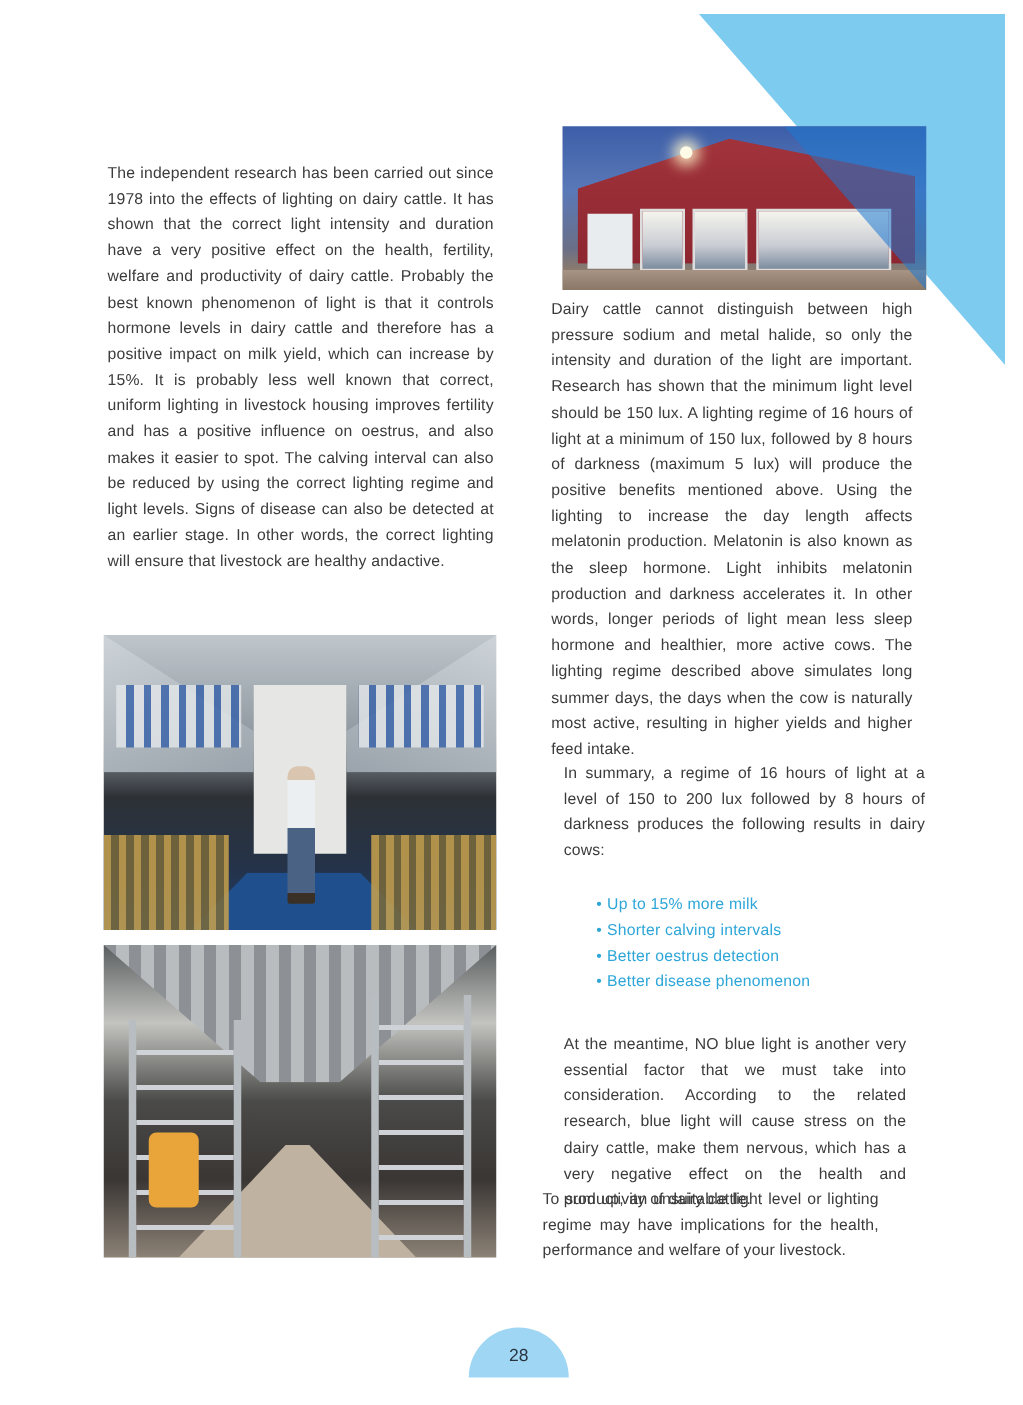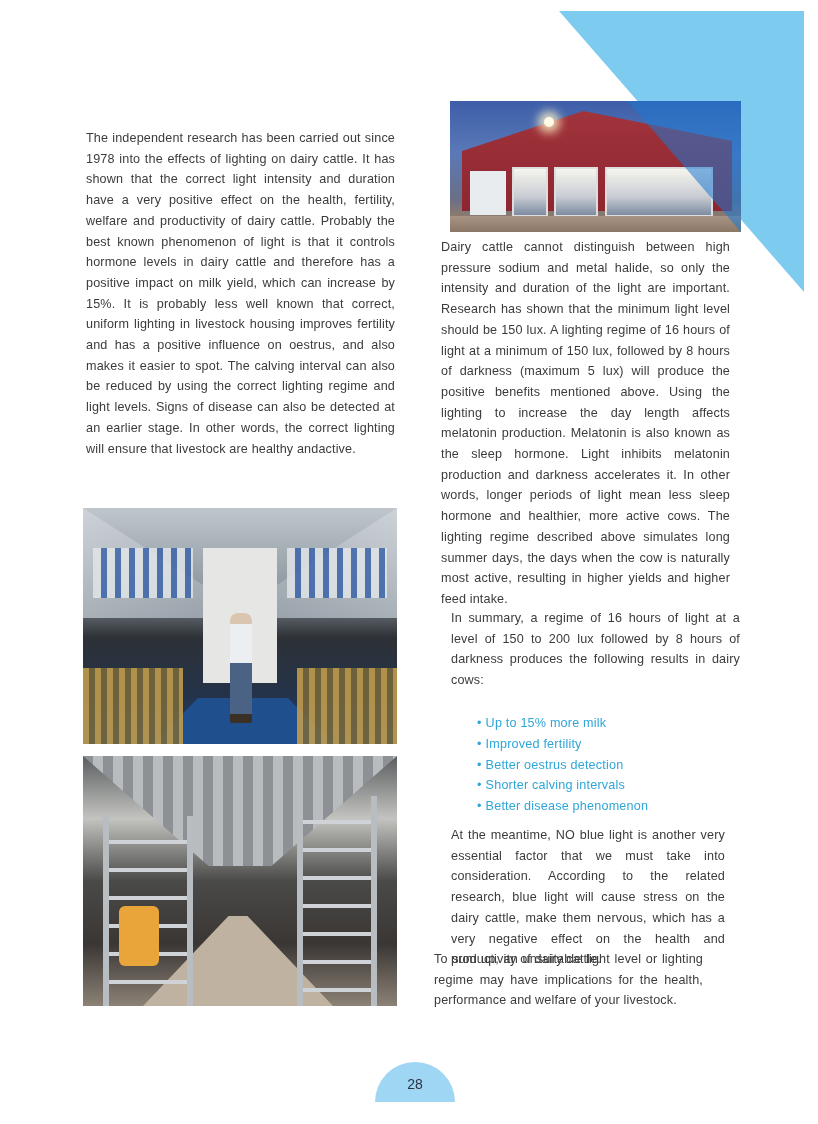--- a/index.html
+++ b/index.html
@@ -111,22 +111,21 @@
   <div class="rails-l"></div>
   <div class="rails-r"></div>
   <div class="barrel"></div>
 </div>
 
 <p class="text-block" id="right-para1">Dairy cattle cannot distinguish between high pressure sodium and metal halide, so only the intensity and duration of the light are important. Research has shown that the minimum light level should be 150 lux. A lighting regime of 16 hours of light at a minimum of 150 lux, followed by 8 hours of darkness (maximum 5 lux) will produce the positive benefits mentioned above. Using the lighting to increase the day length affects melatonin production. Melatonin is also known as the sleep hormone. Light inhibits melatonin production and darkness accelerates it. In other words, longer periods of light mean less sleep hormone and healthier, more active cows. The lighting regime described above simulates long summer days, the days when the cow is naturally most active, resulting in higher yields and higher feed intake.</p>
 <p class="text-block" id="right-para2">In summary, a regime of 16 hours of light at a level of 150 to 200 lux followed by 8 hours of darkness produces the following results in dairy cows:</p>
 
 <ul class="benefits">
   <li><span class="dot">•</span><span>Up to 15% more milk</span></li>
-  <li><span class="dot">•</span><span>Improved fertility</span></li>
+  <li><span class="dot">•</span><span>Shorter calving intervals</span></li>
   <li><span class="dot">•</span><span>Better oestrus detection</span></li>
-  <li><span class="dot">•</span><span>Shorter calving intervals</span></li>
   <li><span class="dot">•</span><span>Better disease phenomenon</span></li>
 </ul>
 
 <p class="text-block" id="right-para3">At the meantime, NO blue light is another very essential factor that we must take into consideration. According to the related research, blue light will cause stress on the dairy cattle, make them nervous, which has a very negative effect on the health and productivity of dairy cattle.</p>
 <p class="text-block" id="right-para4">To sum up, an unsuitable light level or lighting regime may have implications for the health, performance and welfare of your livestock.</p>
 
 <div class="page-number-badge">28</div>
 
 </body></html>

